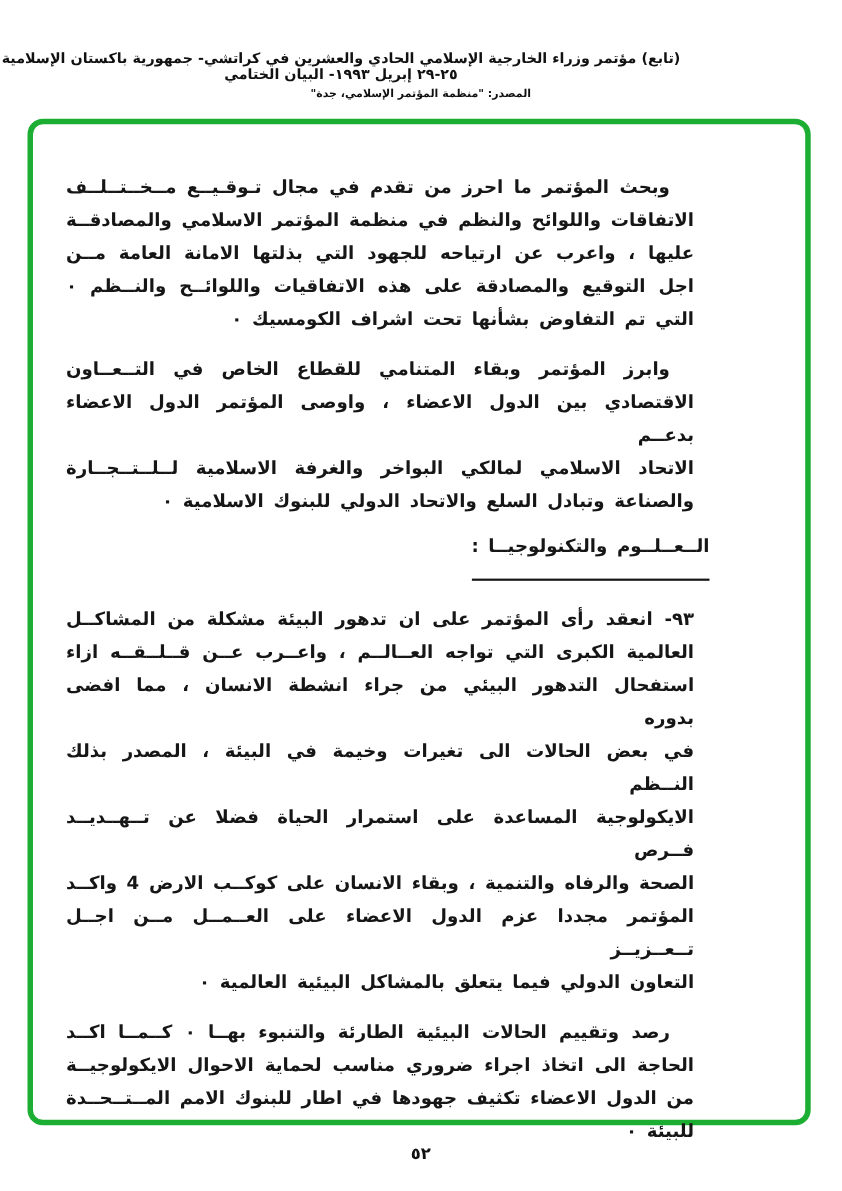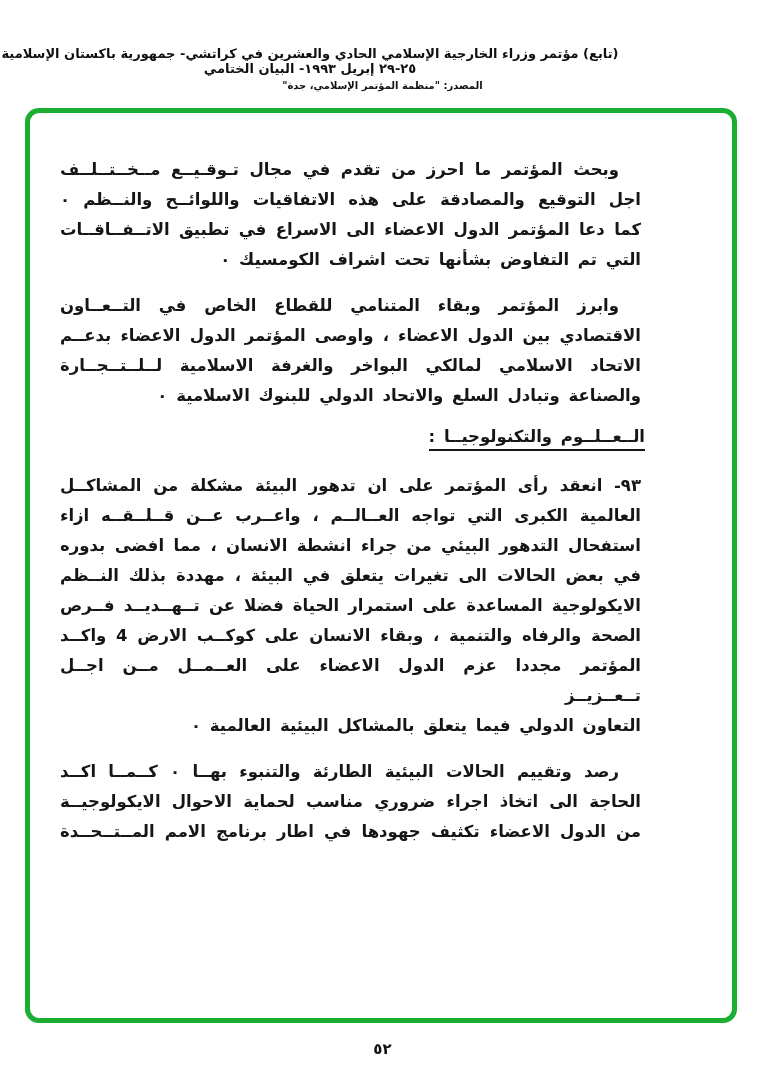--- a/index.html
+++ b/index.html
@@ -16,78 +16,80 @@
     direction:rtl;font-size:10px;font-weight:700;color:#111;
   }
   .frame{
     position:absolute;left:25px;top:108px;width:712px;height:915px;
     box-sizing:border-box;border:5px solid #1cae32;border-radius:14px;
     background:#ffffff;
   }
   .textblock{
     position:absolute;top:42px;right:87px;left:30px;direction:rtl;
   }
-  .para{margin:0 4px 16px 0;}
+  .para{margin:0 14px 16px 0;}
   .line{
     font-size:16.5px;font-weight:700;color:#161616;line-height:30px;
     text-align:justify;text-align-last:justify;text-justify:inter-word;
     word-spacing:3px;
   }
   .line.last{text-align-last:auto;}
   .para.indent .line:first-child{text-indent:22px;}
   .heading-row{margin:10px 0 20px 0;direction:rtl;text-align:right;}
   .heading-text{
     display:inline-block;font-size:16.5px;font-weight:700;color:#161616;
-    border-bottom:2px solid #161616;padding-bottom:3px;word-spacing:3px;
+    border-bottom:2px solid #161616;padding-bottom:20px;word-spacing:3px;
   }
   .pagenum{
     position:absolute;top:1040px;left:0;width:765px;text-align:center;
     font-size:15px;font-weight:700;color:#111;letter-spacing:2px;
   }
 </style>
 </head>
 <body>
 
 <div class="hdr1">(تابع) مؤتمر وزراء الخارجية الإسلامي الحادي والعشرين في كراتشي- جمهورية باكستان الإسلامية ٢٥-٢٩ إبريل ١٩٩٣- البيان الختامي</div>
 <div class="hdr2">المصدر: "منظمة المؤتمر الإسلامي، جدة"</div>
 
 <div class="frame">
   <div class="textblock">
 
     <div class="para indent">
       <div class="line">وبحث المؤتمر ما احرز من تقدم في مجال تـوقـيــع مــخــتــلــف</div>
+      <div class="line">الاتفاقات واللوائح والنظم في منظمة المؤتمر الاسلامي والمصادقــة</div>
+      <div class="line">عليها ، واعرب عن ارتياحه للجهود التي بذلتها الامانة العامة مــن</div>
       <div class="line">اجل التوقيع والمصادقة على هذه الاتفاقيات واللوائــح والنــظم ٠</div>
-      <div class="line">كما دعا المؤتمر الدول الاعضاء الى الاسراع في تطبيق الاتــفــاقــات</div>
       <div class="line last">التي تم التفاوض بشأنها تحت اشراف الكومسيك ٠</div>
     </div>
 
     <div class="para indent">
       <div class="line">وابرز المؤتمر وبقاء المتنامي للقطاع الخاص في التــعــاون</div>
       <div class="line">الاقتصادي بين الدول الاعضاء ، واوصى المؤتمر الدول الاعضاء بدعــم</div>
       <div class="line">الاتحاد الاسلامي لمالكي البواخر والغرفة الاسلامية لــلــتــجــارة</div>
       <div class="line last">والصناعة وتبادل السلع والاتحاد الدولي للبنوك الاسلامية ٠</div>
     </div>
 
     <div class="heading-row">
       <span class="heading-text">الــعــلــوم والتكنولوجيــا :</span>
     </div>
 
     <div class="para">
       <div class="line">٩٣- انعقد رأى المؤتمر على ان تدهور البيئة مشكلة من المشاكــل</div>
       <div class="line">العالمية الكبرى التي تواجه العــالــم ، واعــرب عــن قــلــقــه ازاء</div>
       <div class="line">استفحال التدهور البيئي من جراء انشطة الانسان ، مما افضى بدوره</div>
-      <div class="line">في بعض الحالات الى تغيرات يتعلق في البيئة ، مهددة بذلك النــظم</div>
+      <div class="line">في بعض الحالات الى تغيرات وخيمة في البيئة ، المصدر بذلك النــظم</div>
       <div class="line">الايكولوجية المساعدة على استمرار الحياة فضلا عن تــهــديــد فــرص</div>
       <div class="line">الصحة والرفاه والتنمية ، وبقاء الانسان على كوكــب الارض 4 واكــد</div>
       <div class="line">المؤتمر مجددا عزم الدول الاعضاء على العــمــل مــن اجــل تــعــزيــز</div>
       <div class="line last">التعاون الدولي فيما يتعلق بالمشاكل البيئية العالمية ٠</div>
     </div>
 
     <div class="para indent">
       <div class="line">رصد وتقييم الحالات البيئية الطارئة والتنبوء بهــا ٠ كــمــا اكــد</div>
       <div class="line">الحاجة الى اتخاذ اجراء ضروري مناسب لحماية الاحوال الايكولوجيــة</div>
-      <div class="line">من الدول الاعضاء تكثيف جهودها في اطار برنامج الامم المــتــحــدة</div>
+      <div class="line">من الدول الاعضاء تكثيف جهودها في اطار للبنوك الامم المــتــحــدة</div>
+      <div class="line last">للبيئة ٠</div>
     </div>
 
   </div>
 </div>
 
 <div class="pagenum">٥٢</div>
 
 </body></html>

